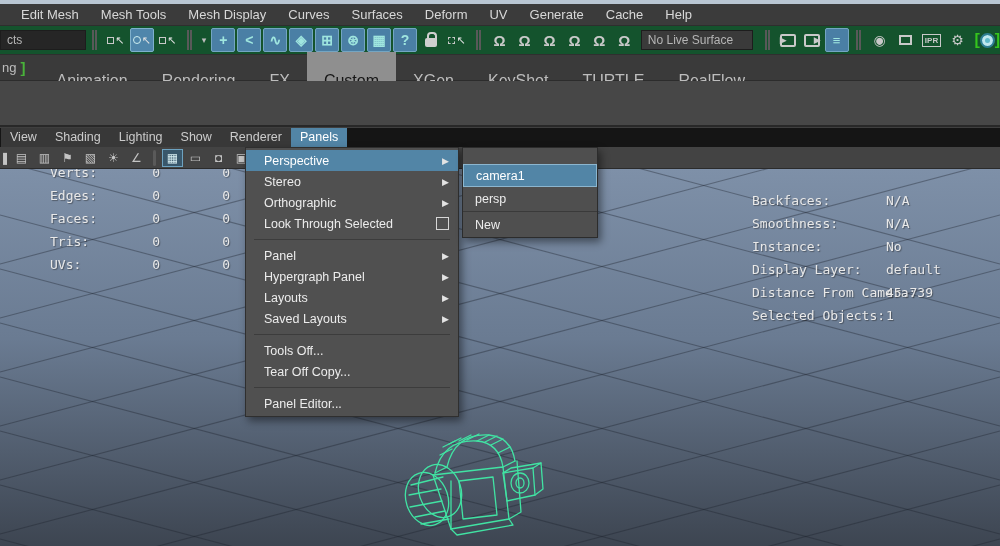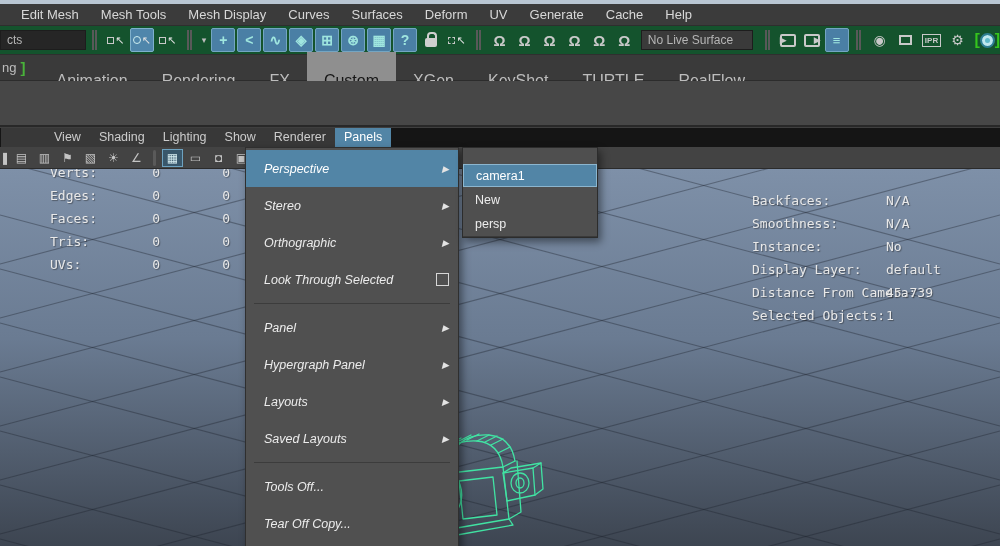--- a/index.html
+++ b/index.html
@@ -46,21 +46,21 @@
   .shelf-tabs .gbr { color:#49b33a; font-size:15px; font-weight:bold; margin-right:14px; }
   .stab { color:#bdbdbd; font-size:16px; padding:16px 17px; height:26px; line-height:26px; }
   .stab.active { background:#8f8f8f; color:#161616;text-decoration:underline; }
 
   .shelf-body { position:absolute; left:0; top:81px; width:1000px; height:46px; background:#474747;
                 border-bottom:2px solid #282828; }
 
   
   .vp-menubar { position:absolute; left:0; top:128px; width:1000px; height:19px; background:#151515; }
   .vp-menubar .grp { position:absolute; left:1px; top:0; height:19px; background:#383838;
-                     display:flex; align-items:center;padding-left:44px; }
+                     display:flex; align-items:center; }
   .vp-menubar .mi { color:#cccccc; font-size:12.5px; padding:0 9px; line-height:19px; }
   .vp-menubar .mi.active { background:#5285a6; color:#ffffff; }
 
   .vp-toolbar { position:absolute; left:0; top:147px; width:1000px; height:22px; background:#434343;
                 display:flex; align-items:center; border-bottom:1px solid #2b2b2b; }
   .vpt { width:21px; height:18px; display:flex; align-items:center; justify-content:center;
          color:#c4c4c4; font-size:12px; margin:0 1px; }
   .vpt.active { background:#39576b; border:1px solid #6da2c0; color:#d8eef2; }
   .thin-sep { width:3px; height:16px; background:#5a5a5a; margin:0 5px; border-radius:2px; }
 
@@ -77,22 +77,22 @@
   .hud-left .lab { position:absolute; left:0; }
   .hud-left .v1 { position:absolute; left:55px; width:55px; text-align:right; }
   .hud-left .v2 { position:absolute; left:125px; width:55px; text-align:right; }
   .hud-right { left:752px; top:-4px; width:248px;margin-top:28px; }
   .hud-right .lab { position:absolute; left:0; white-space:nowrap; }
   .hud-right .val { position:absolute; left:134px; white-space:nowrap; }
 
   
   .menu { position:absolute; left:245px; top:147px; width:214px; background:#505050;
           border:1px solid #2f2f2f; box-shadow:3px 4px 8px rgba(0,0,0,.45); padding:2px 0; z-index:20; }
-  .menu .item { height:37px; display:flex; align-items:center; color:#ececec; font-size:12.5px;
-                padding-left:18px; position:relative;font-style:italic; }
+  .menu .item { height:21px; display:flex; align-items:center; color:#ececec; font-size:12.5px;
+                padding-left:18px; position:relative; }
   .menu .item.hl { background:#5285a6; color:#ffffff; }
   .menu .arrow { position:absolute; right:9px; font-size:9px; color:#e3e3e3; }
   .menu .chk { position:absolute; right:9px; width:13px; height:13px; border:1px solid #d6d6d6; background:transparent; }
   .menu-sep { height:1px; background:#646464; margin:5px 8px 5px 8px; border-bottom:1px solid #3c3c3c; }
 
   
   .submenu { position:absolute; left:462px; top:147px; width:136px; background:#4f4f4f;
              border:1px solid #2c2c2c; box-shadow:3px 4px 8px rgba(0,0,0,.45); z-index:21; }
   .submenu .sitem { height:25px; display:flex; align-items:center; color:#ececec; font-size:12.5px;
                     padding-left:12px; border-bottom:1px solid #3a3a3a; }
@@ -387,21 +387,21 @@
     <div class="menu-sep"></div>
     <div class="item">
       <span>Panel Editor...</span>
     </div>
   </div>
 
   <div class="submenu">
     <div class="sitem hl">
       <span>camera1</span>
     </div>
+    <div class="sitem">
+      <span>persp</span>
+    </div>
     <div class="sitem" style="border-bottom:none">
       <span>New</span>
     </div>
-    <div class="sitem">
-      <span>persp</span>
-    </div>
   </div>
 
 </div>
 
 </body></html>

